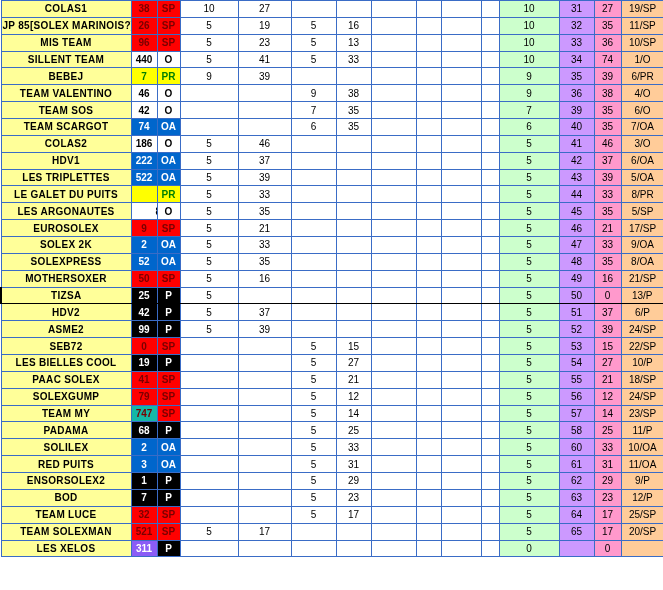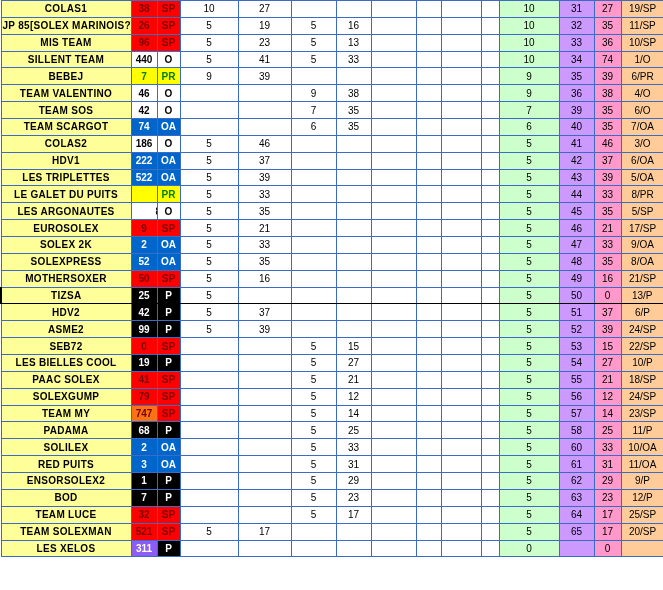--- a/index.html
+++ b/index.html
@@ -467,21 +467,21 @@
         <td class="c-val"></td>
         <td class="c-val"></td>
         <td class="c-val"></td>
         <td class="c-green">5</td>
         <td class="c-purple">56</td>
         <td class="c-pink">12</td>
         <td class="c-orange">24/SP</td>
       </tr>
       <tr>
         <td class="c-name">TEAM MY</td>
-        <td class="c-num" style="background-color: #f97316; color: rgb(122, 0, 0);">747</td>
+        <td class="c-num" style="background-color: #14b8a6; color: rgb(122, 0, 0);">747</td>
         <td class="c-cat" style="background-color: rgb(255, 0, 0); color: rgb(122, 0, 0);">SP</td>
         <td class="c-val"></td>
         <td class="c-val"></td>
         <td class="c-val">5</td>
         <td class="c-val">14</td>
         <td class="c-val"></td>
         <td class="c-val"></td>
         <td class="c-val"></td>
         <td class="c-val"></td>
         <td class="c-green">5</td>

